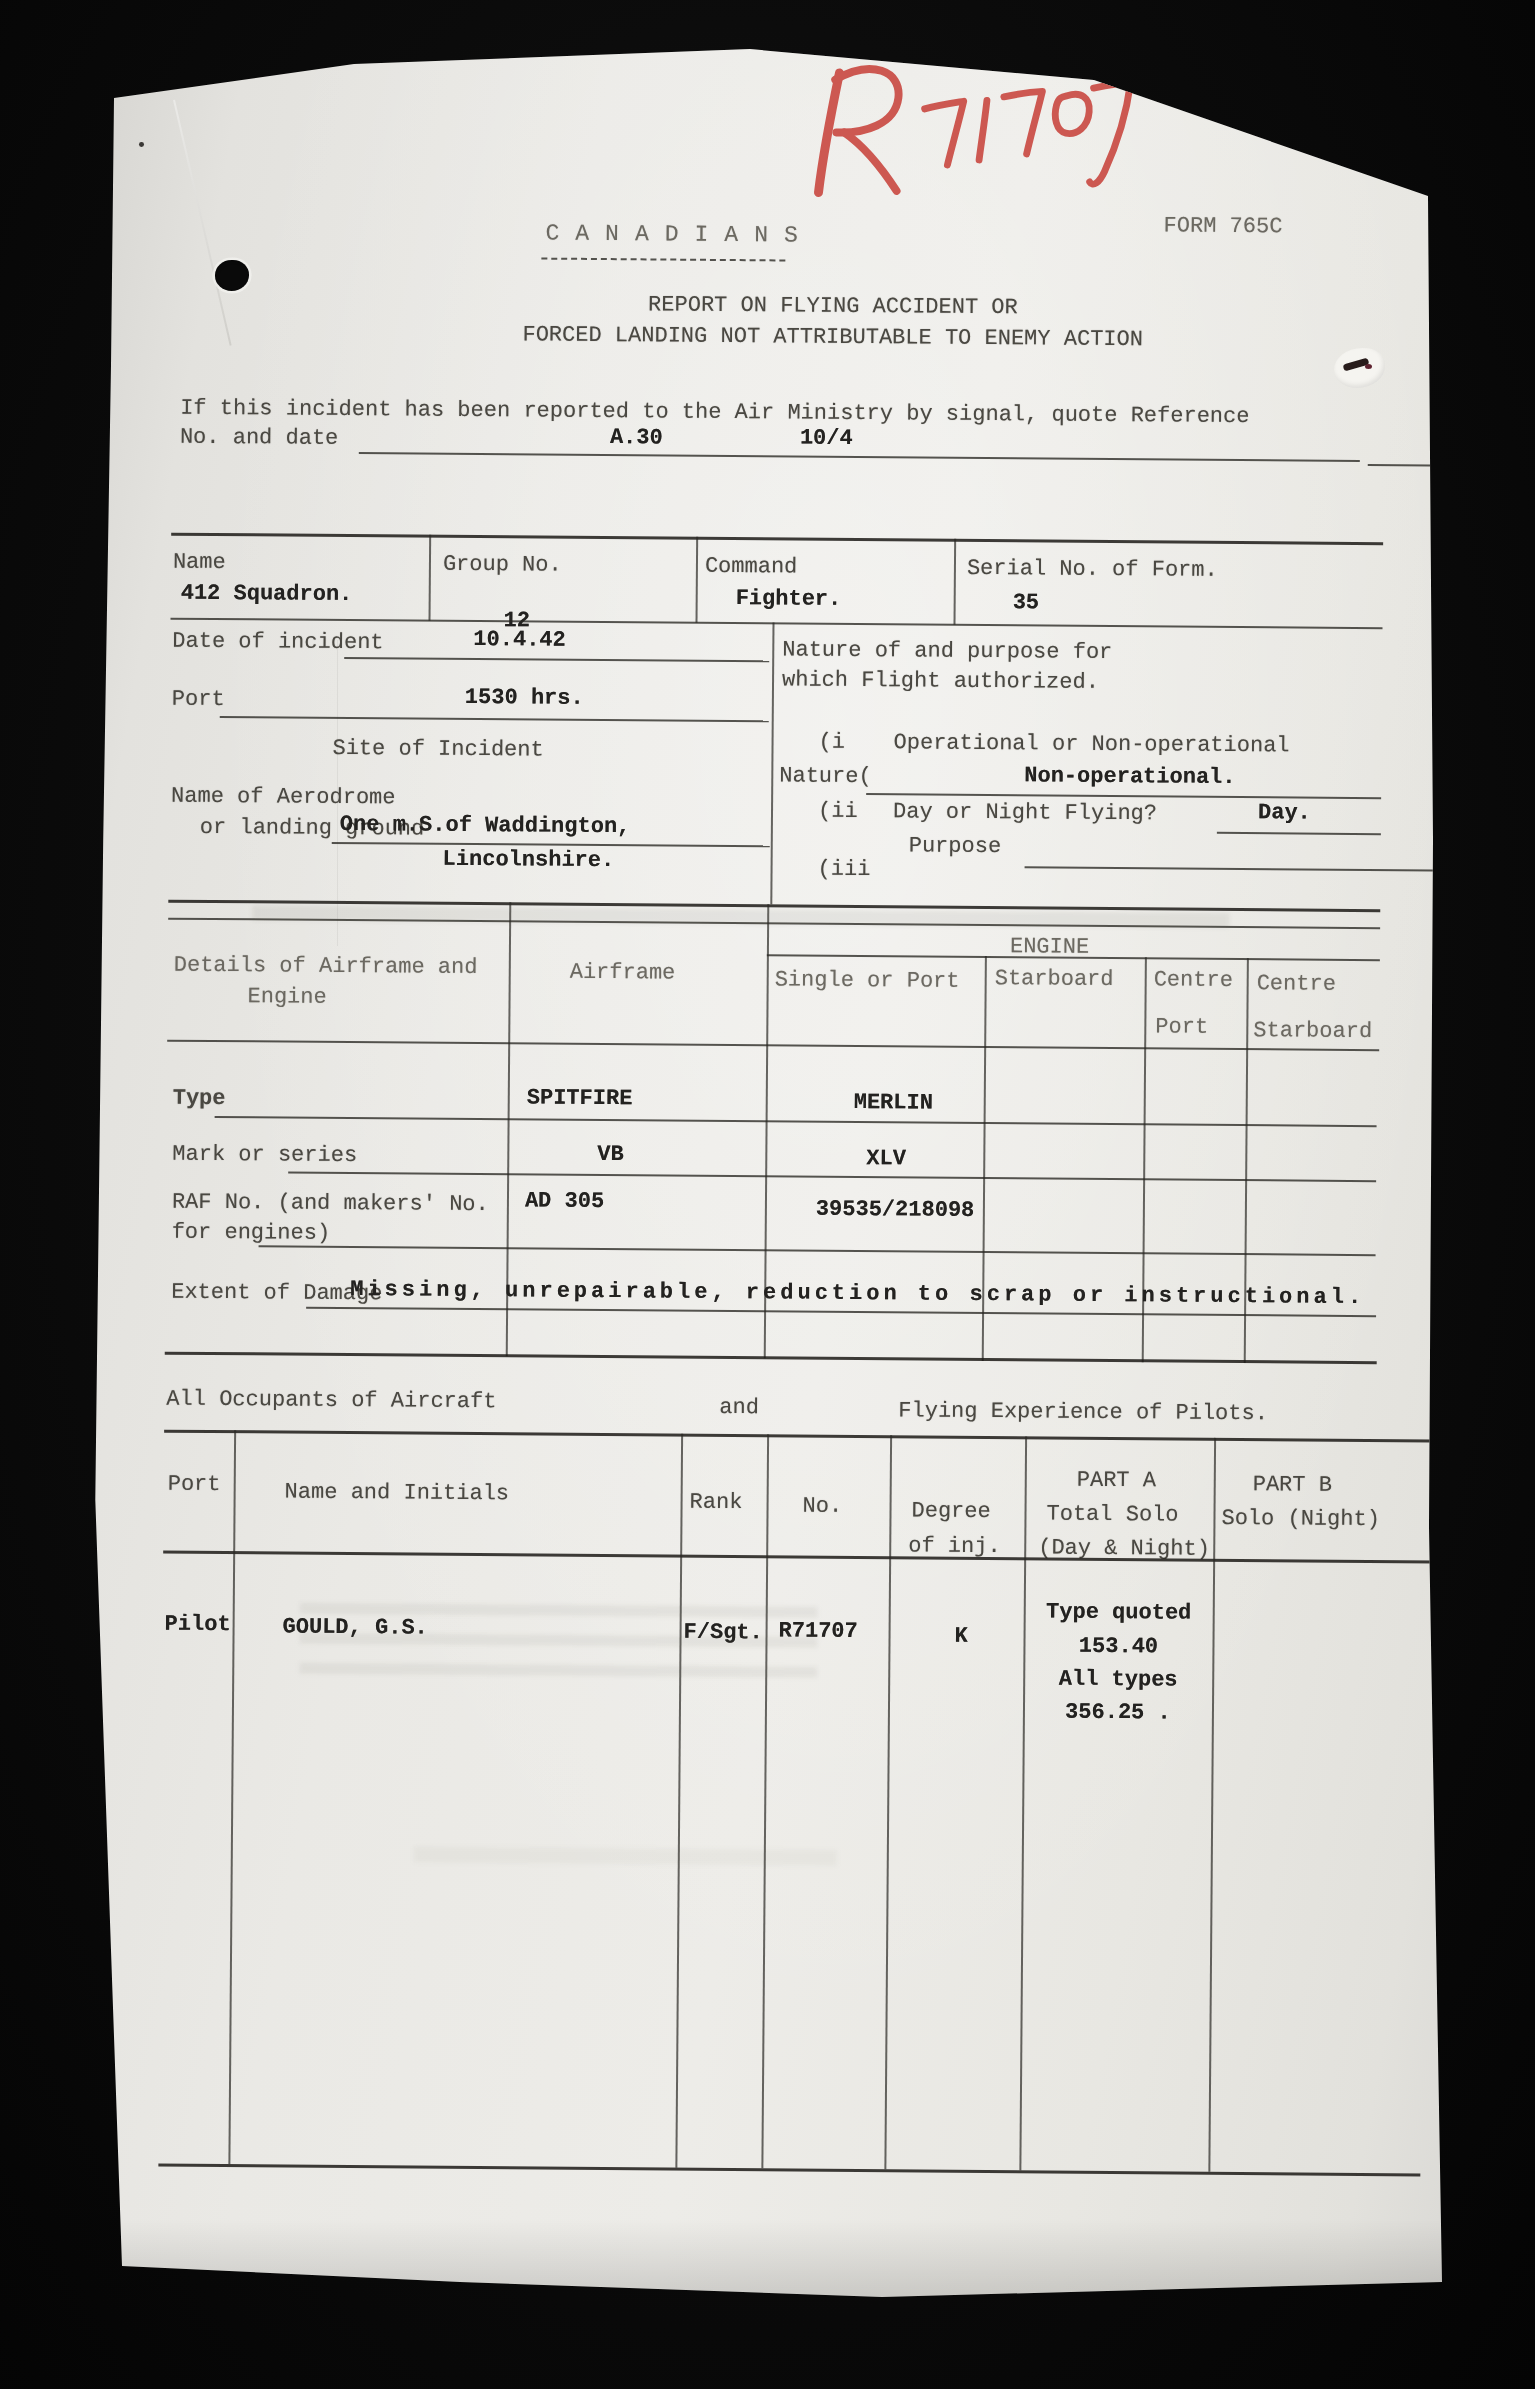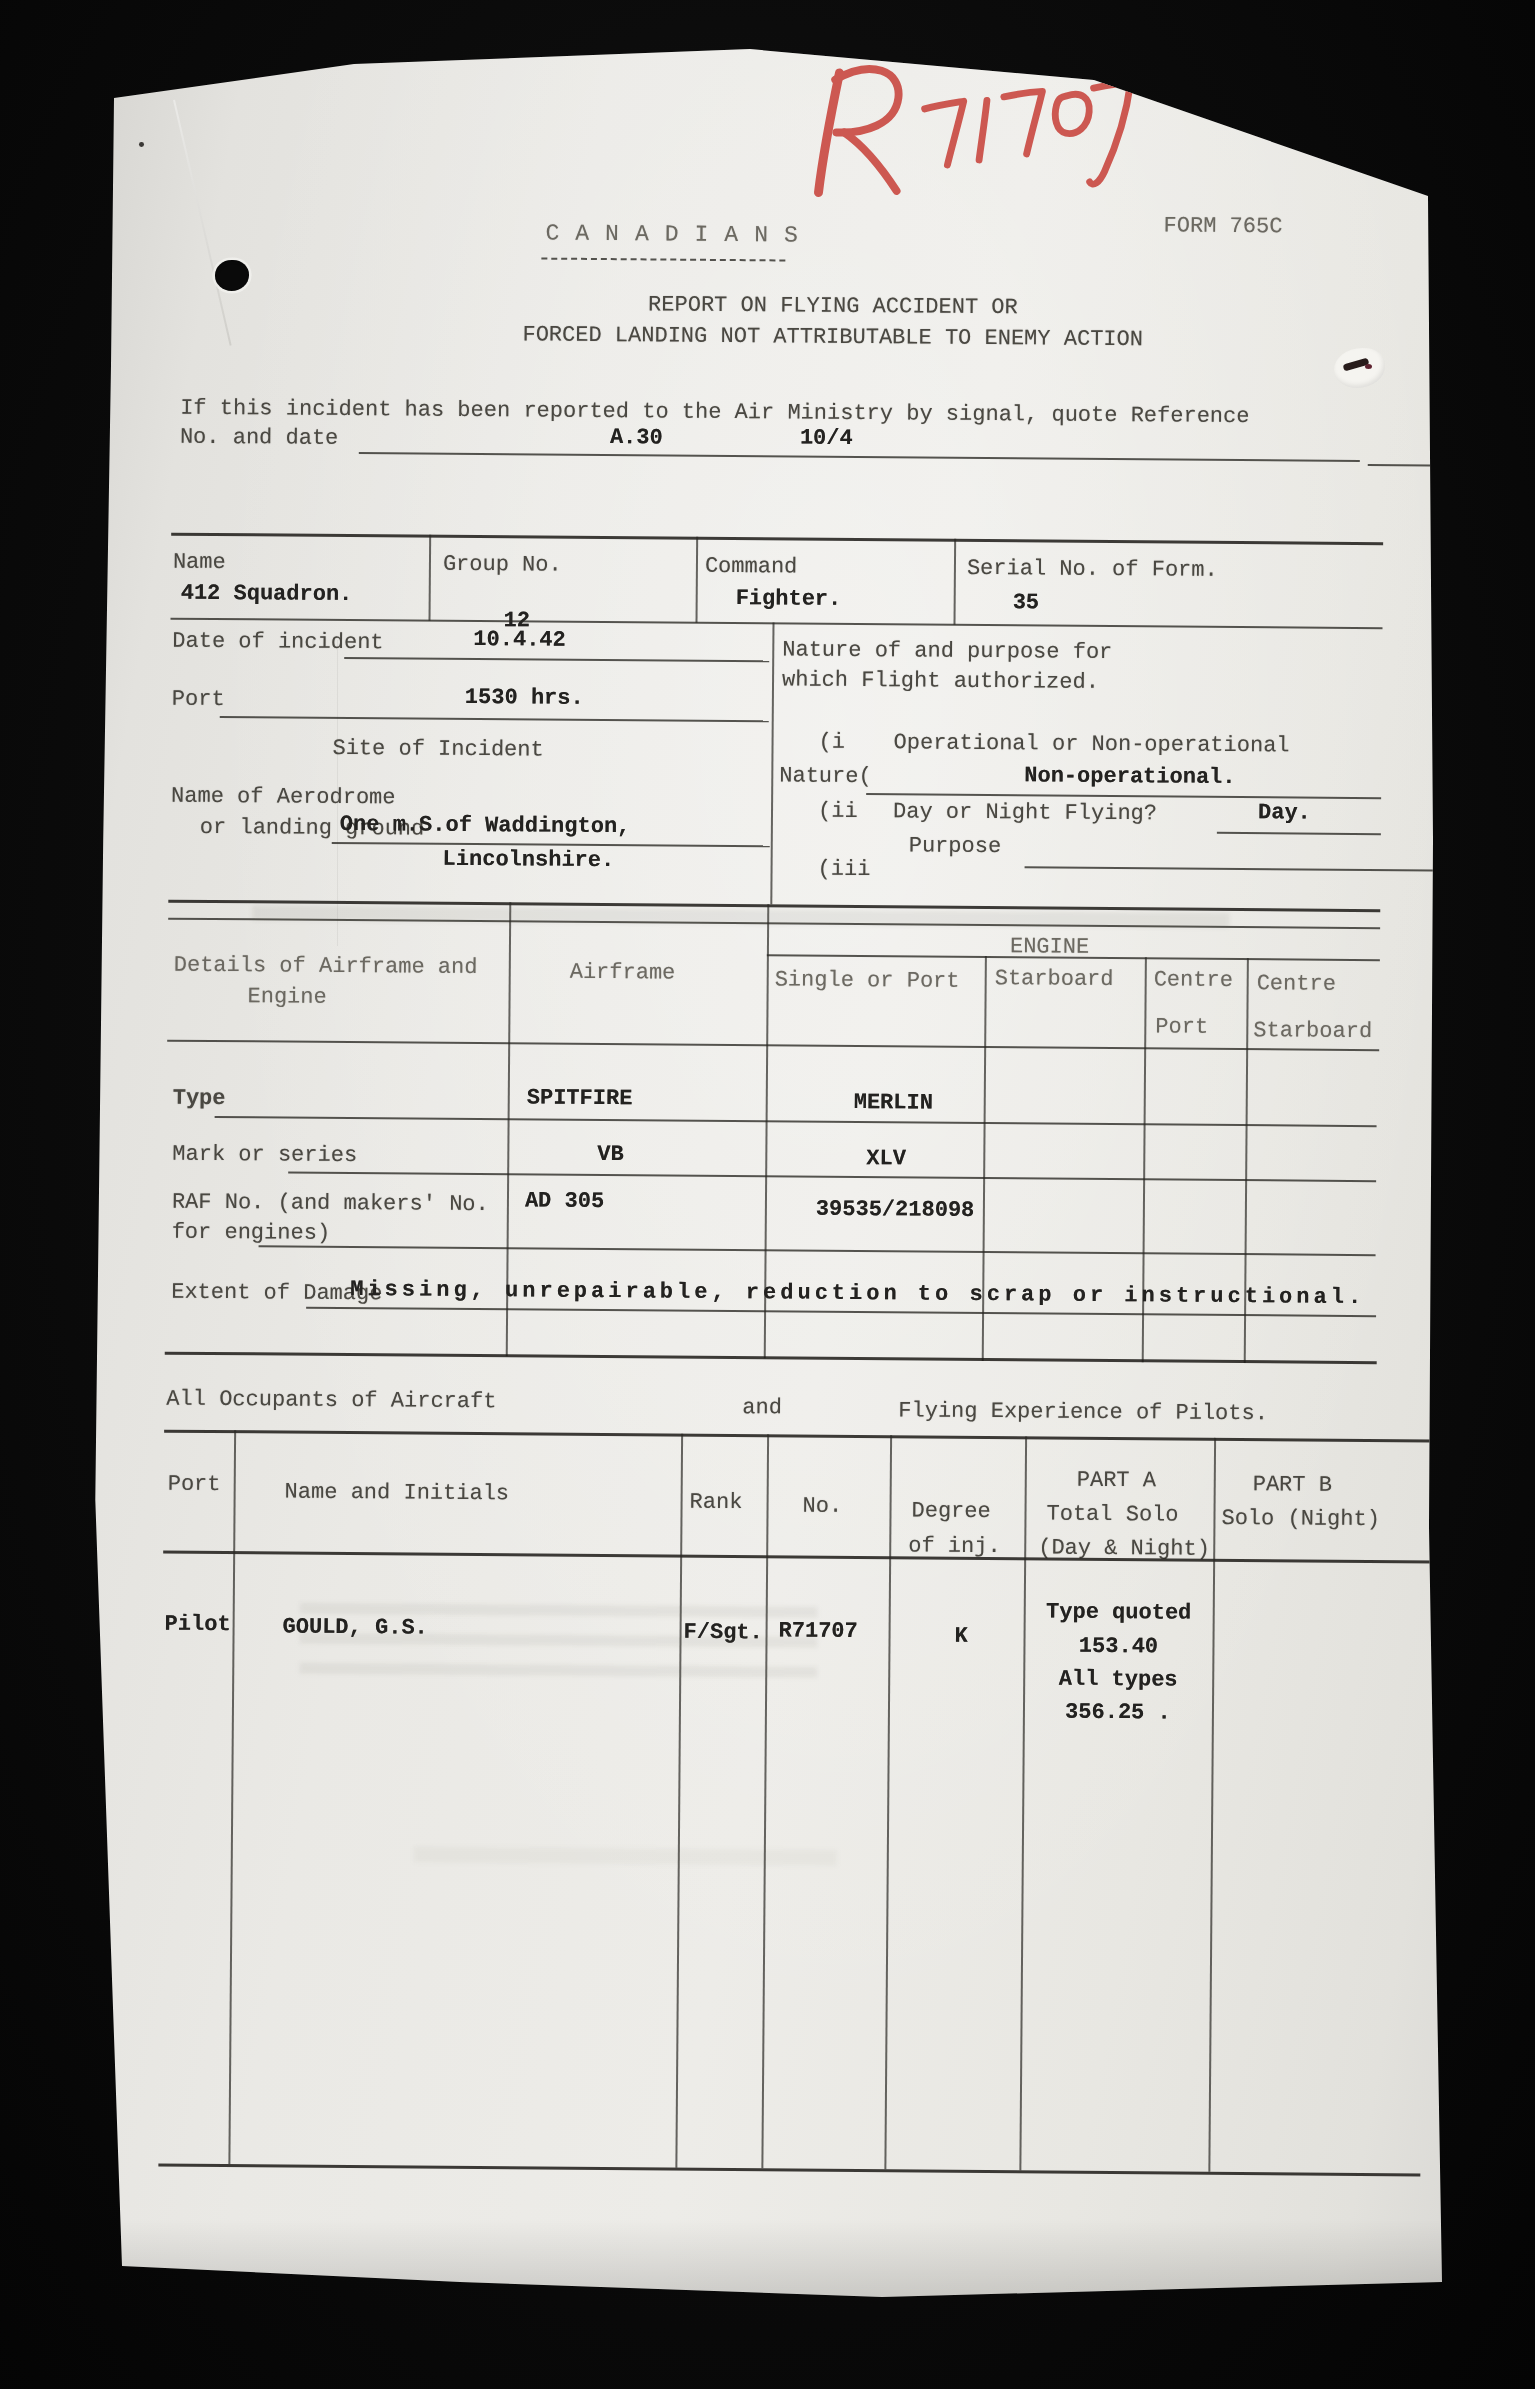--- a/index.html
+++ b/index.html
@@ -169,21 +169,21 @@
     <div class="t b" style="left:735px;top:1143px;">39535/218098</div>
     <div class="hl" style="left:178px;top:1196px;width:1117px;"></div>
 
     <div class="t" style="left:91px;top:1231px;">Extent of Damage</div>
     <div class="t b spread" style="left:270px;top:1227px;">Missing, unrepairable, reduction to scrap or instructional.</div>
     <div class="hl" style="left:226px;top:1257px;width:1070px;"></div>
 
     <div class="hl heavy" style="left:85px;top:1303px;width:1212px;"></div>
 
     <div class="t" style="left:87px;top:1338px;">All Occupants of Aircraft</div>
-    <div class="t" style="left:663px;top:1342px;">and</div>
+    <div class="t" style="left:640px;top:1342px;">and</div>
     <div class="t" style="left:819px;top:1344px;">Flying Experience of Pilots.</div>
 
     <div class="hl heavy" style="left:85px;top:1381px;width:1278px;"></div>
 
     <div class="t" style="left:89px;top:1423px;">Port</div>
     <div class="t" style="left:206px;top:1430px;">Name and Initials</div>
     <div class="t" style="left:611px;top:1437px;">Rank</div>
     <div class="t" style="left:724px;top:1440px;">No.</div>
     <div class="t" style="left:833px;top:1444px;">Degree</div>
     <div class="t" style="left:830px;top:1479px;">of inj.</div>

